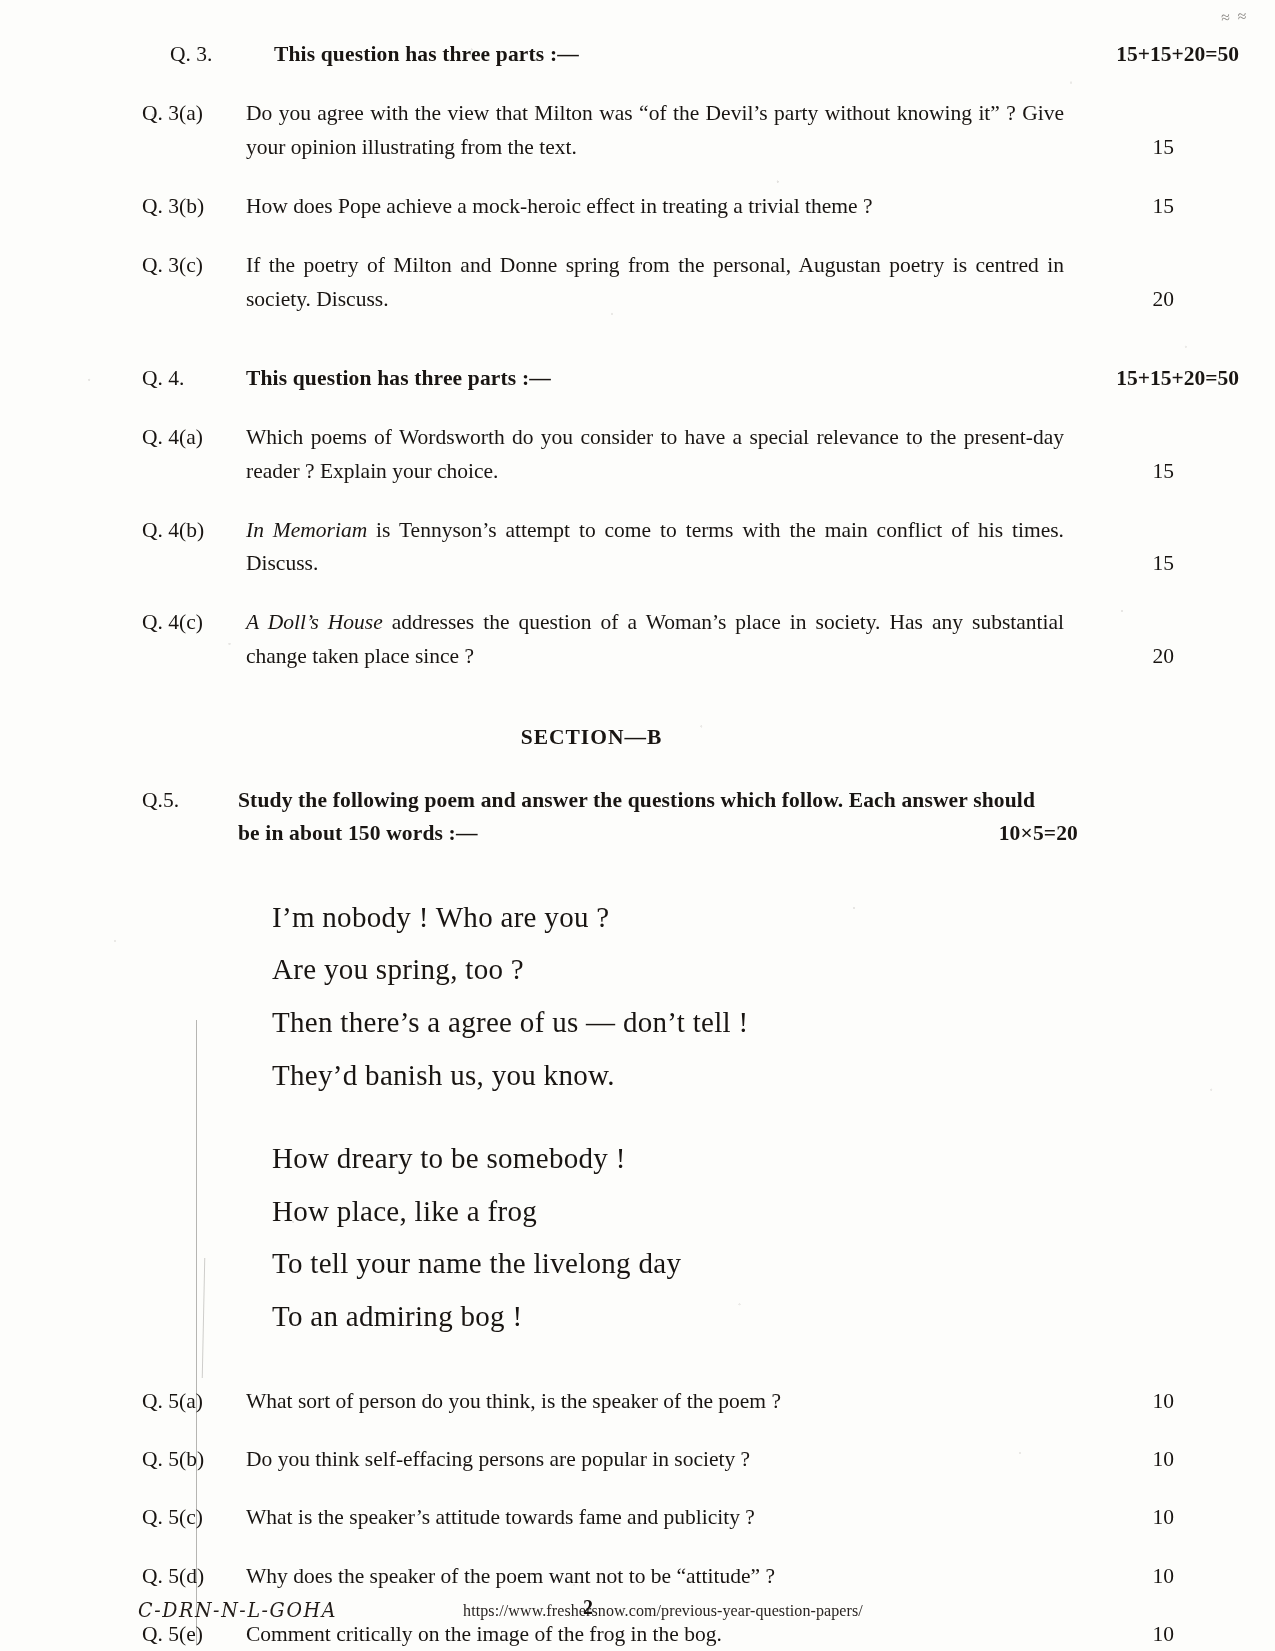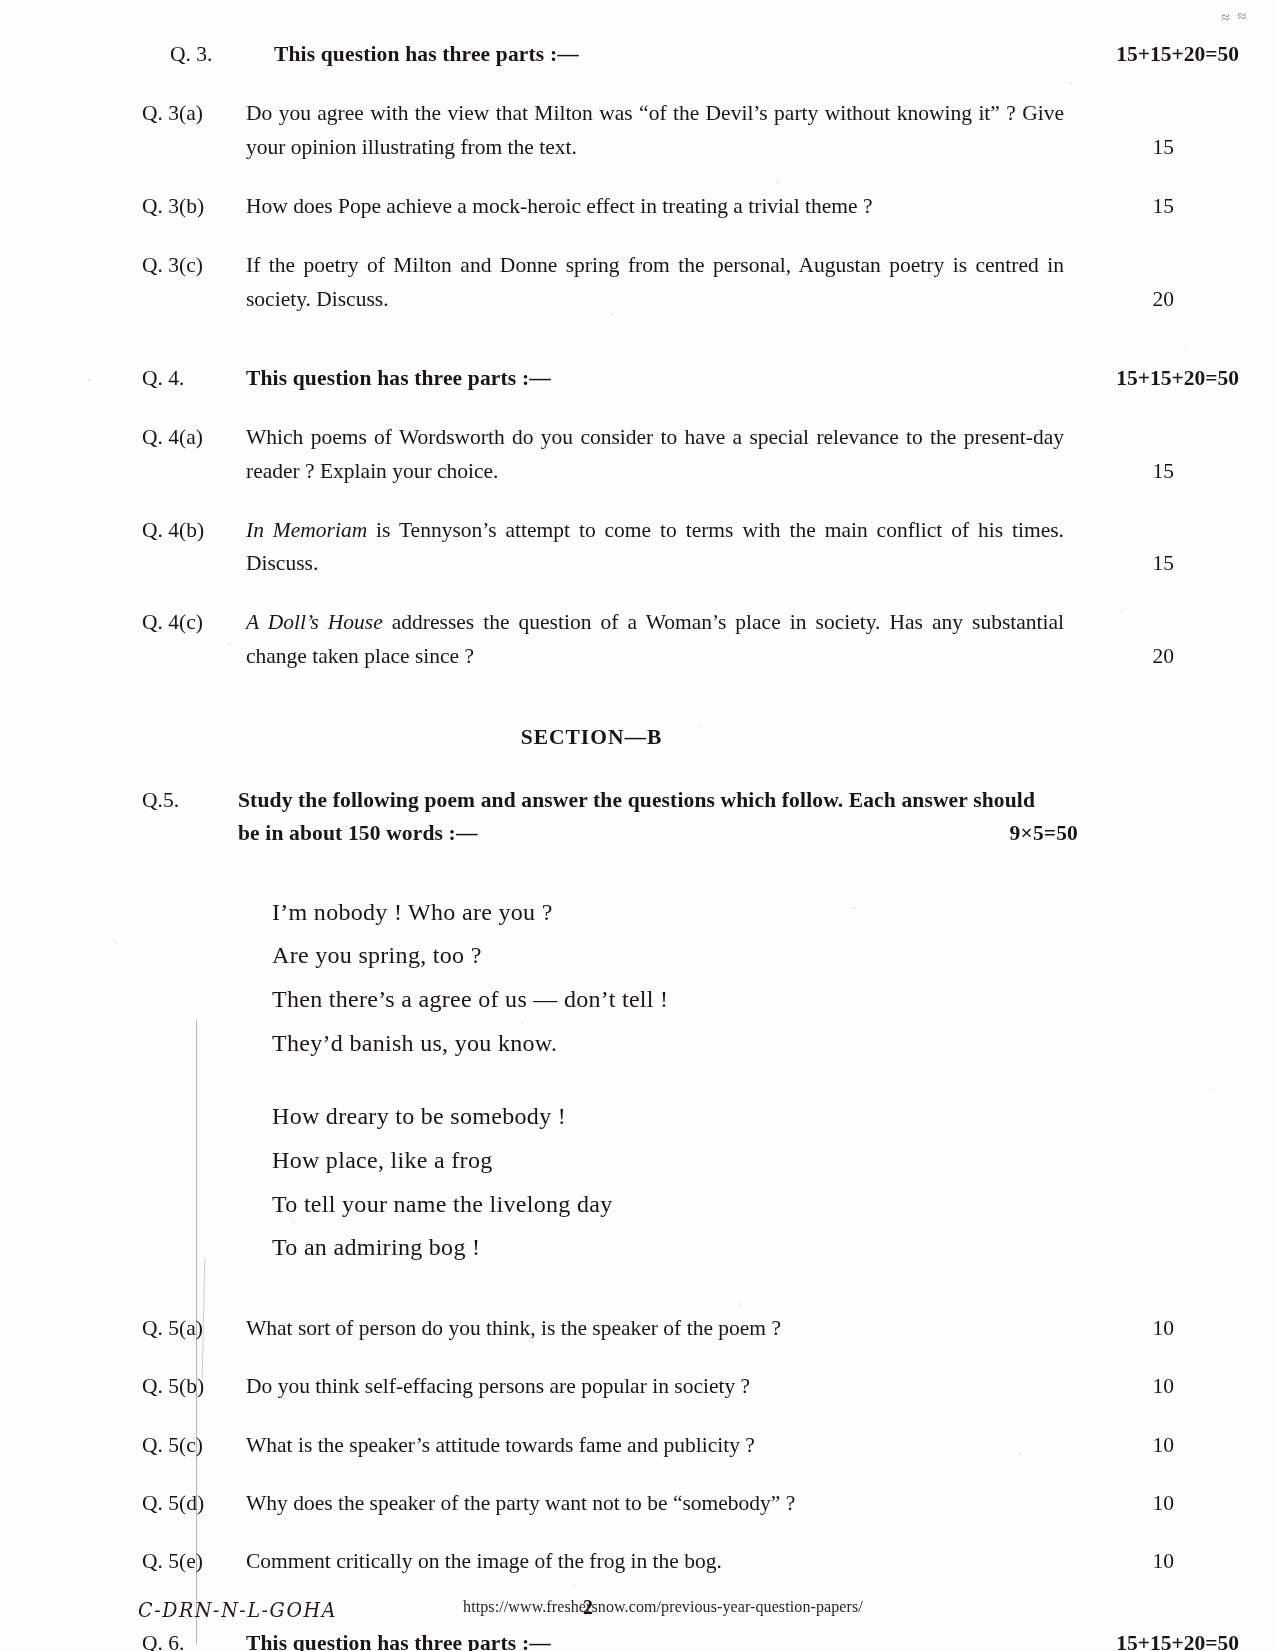--- a/index.html
+++ b/index.html
@@ -123,35 +123,35 @@
   }
 
   
   .q5-intro { margin-top: 34px; }
   .q5-intro .qbody { font-weight: bold; letter-spacing: .15px; }
 
   
   .poem {
     margin-top: 40px;
     padding-left: 272px;
-    font-size: 24px;
+    font-size: 29px;
     line-height: 1.82;
     letter-spacing: .3px;
   }
   .poem .stanza + .stanza { margin-top: 30px; }
   .poem .pline { white-space: nowrap; }
 
   
   .footer {
     position: absolute;
     left: 0;
     top: 1598px;
     width: 1124px;
     display: flex;
-    align-items: flex-start;
+    align-items: flex-end;
   }
   .paper-code {
     padding-left: 138px;
     font-size: 19px;
     font-family: "DejaVu Serif", serif;
     font-style: italic;
     letter-spacing: 1.6px;
     color: #221c18;
     transform: scaleY(1.08);
   }
@@ -243,21 +243,21 @@
 
     <div class="section-title">SECTION—B</div>
 
     <div class="qrow q5-intro">
       <div class="qlabel" style="width:96px;flex:0 0 96px;">Q.5.</div>
       <div class="qbody" style="max-width:840px;">
         <div>Study the following poem and answer the questions which follow. Each answer should</div>
         <div style="display:flex;align-items:baseline;">
           <span>be in about 150 words :—</span>
           <span style="flex:1 1 auto;"></span>
-          <span>9×5=50</span>
+          <span>10×5=20</span>
         </div>
       </div>
       <div class="qmarks" style="width:50px;flex:0 0 50px;"></div>
     </div>
 
     <div class="poem">
       <div class="stanza">
         <div class="pline">I’m nobody ! Who are you ?</div>
         <div class="pline">Are you spring, too ?</div>
         <div class="pline">Then there’s a agree of us — don’t tell !</div>
@@ -281,21 +281,21 @@
       <div class="qbody">Do you think self-effacing persons are popular in society ?</div>
       <div class="qmarks" style="padding-right:48px;">10</div>
     </div>
     <div class="qrow" style="margin-top:25px;">
       <div class="qlabel">Q. 5(c)</div>
       <div class="qbody">What is the speaker’s attitude towards fame and publicity ?</div>
       <div class="qmarks" style="padding-right:48px;">10</div>
     </div>
     <div class="qrow" style="margin-top:25px;">
       <div class="qlabel">Q. 5(d)</div>
-      <div class="qbody">Why does the speaker of the party want not to be “somebody” ?</div>
+      <div class="qbody">Why does the speaker of the poem want not to be “attitude” ?</div>
       <div class="qmarks" style="padding-right:48px;">10</div>
     </div>
     <div class="qrow" style="margin-top:25px;">
       <div class="qlabel">Q. 5(e)</div>
       <div class="qbody">Comment critically on the image of the frog in the bog.</div>
       <div class="qmarks" style="padding-right:48px;">10</div>
     </div>
 
     <div class="qrow head-row" style="margin-top:48px;">
       <div class="qlabel">Q. 6.</div>

